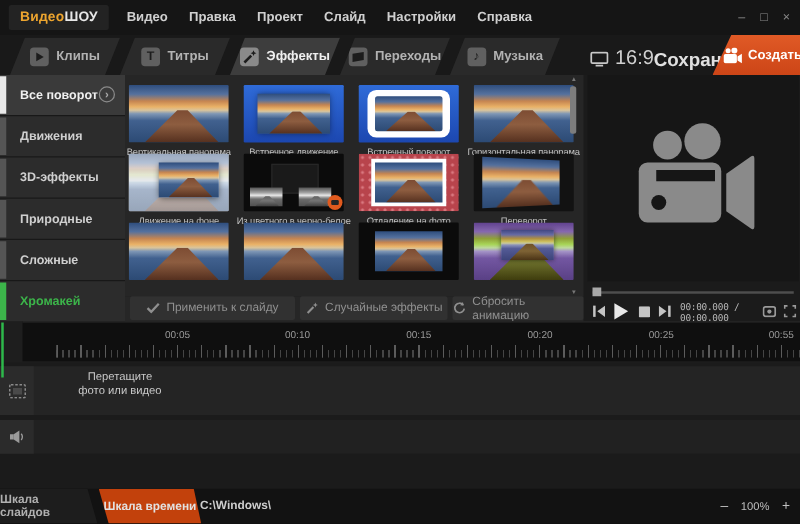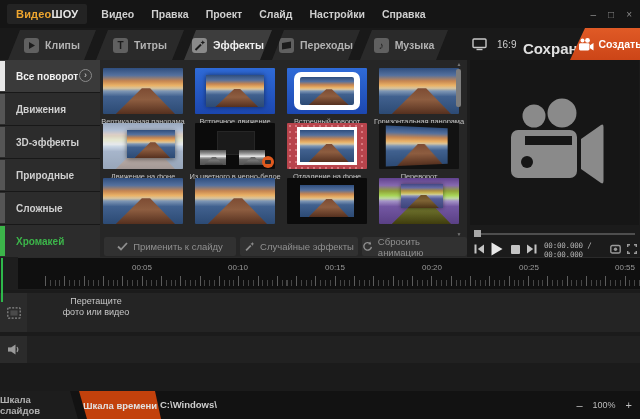--- a/index.html
+++ b/index.html
@@ -18,21 +18,21 @@
   .win-controls { position:absolute; right:8px; top:0; height:28px; display:flex; align-items:center; gap:12px; color:#8a8a8a; font-size:10px; }
   
   .tabbar { position:absolute; left:0; top:28px; width:640px; height:32px; background:#191919; }
   .tab { position:absolute; top:2px; height:30px; width:88px; background:#2a2a2a;
          clip-path:polygon(12px 0, 100% 0, calc(100% - 12px) 100%, 0 100%);
          display:flex; align-items:center; justify-content:center; gap:6px;
          font-size:10.5px; font-weight:bold; color:#b2b2b2; }
   .tab.active { background:#3d3d3d; color:#efefef; }
   .tab-badge { width:15px; height:15px; background:#606060; border-radius:3px; display:flex; align-items:center; justify-content:center; font-size:10px; color:#1c1c1c; font-weight:bold; }
   .tab.active .tab-badge { background:#8a8a8a; }
-  .aspect { position:absolute; left:472px; top:38px; display:flex; align-items:center; gap:10px; font-size:10px; color:#cfcfcf; }
+  .aspect { position:absolute; left:472px; top:38px; display:flex; align-items:center; gap:5px; font-size:16px; color:#cfcfcf; }
   .save-btn { position:absolute; left:523px; top:40px; font-size:15px; font-weight:bold; color:#e0e0e0; cursor:pointer; }
   .create-btn { position:absolute; left:570px; top:28px; width:70px; height:32px; background:linear-gradient(180deg,#e05a26,#cc4517);
     clip-path:polygon(15px 0, 100% 0, 100% 100%, 0 100%);
     display:flex; align-items:center; justify-content:center; gap:4px; padding-left:10px;
     font-size:10.5px; font-weight:bold; color:#fff; cursor:pointer; }
   
   .sidebar { position:absolute; left:0; top:60px; width:100px; height:197px; background:#181818; display:flex; flex-direction:column; gap:1px; }
   .side-item { position:relative; flex:1; background:#2c2c2c; display:flex; align-items:center; padding-left:16px;
     font-size:10px; font-weight:bold; color:#cfcfcf; cursor:pointer; }
   .side-item .bar { position:absolute; left:0; top:1px; bottom:1px; width:5px; background:#555; }
@@ -272,21 +272,21 @@
               <i></i>
             </span>
         </div>
         <div class="cap">Из цветного в черно-белое</div>
       </div>
       <div class="cell">
         <div class="thumb v-red">
             <div class="wframe"></div>
             <div class="pier"></div>
           </div>
-        <div class="cap">Отдаление на фоне</div>
+        <div class="cap">Отдаление на фото</div>
       </div>
       <div class="cell">
         <div class="thumb v-tilt">
             <div class="pier"></div>
           </div>
         <div class="cap">Переворот</div>
       </div>
 
       <div class="cell">
         <div class="thumb v-full">

